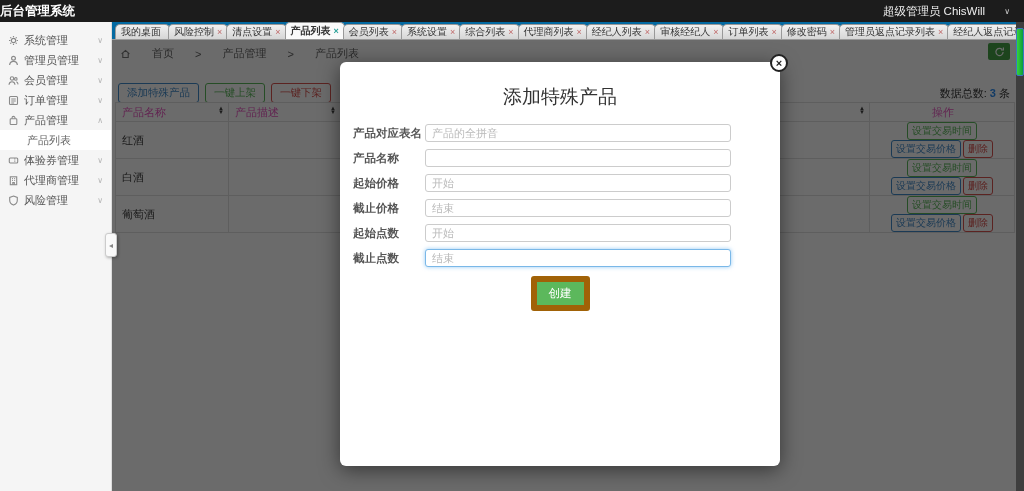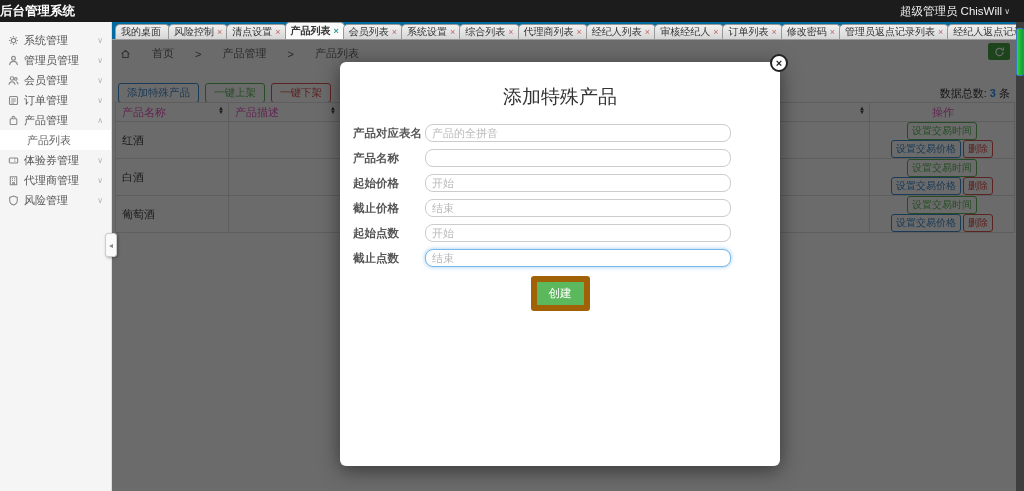--- a/index.html
+++ b/index.html
@@ -4,21 +4,21 @@
 <style>
   * { margin:0; padding:0; box-sizing:border-box; }
   html,body { width:1024px; height:491px; overflow:hidden; background:#fff;
     font-family:"Liberation Sans", sans-serif; }
 
   
   .topbar { position:absolute; left:0; top:0; width:1024px; height:22px;
     background:#1c1c1c; display:flex; align-items:center; z-index:20; }
   .topbar .app-title { color:#fff; font-size:12.5px; font-weight:bold; padding-left:0; }
   .topbar .user-area { margin-left:auto; color:#eee; font-size:11.5px; padding-right:14px;
-    display:flex; align-items:center; gap:2px; cursor:pointer; }
+    display:flex; align-items:center; gap:19px; cursor:pointer; }
   .topbar .caret { font-size:8px; color:#ccc; }
 
   
   .sidebar { position:absolute; left:0; top:22px; width:112px; height:469px;
     background:#f5f5f5; border-right:1px solid #ddd; padding-top:8px; }
   .side-item { height:20px; display:flex; align-items:center; gap:5px;
     padding:0 8px; font-size:11px; color:#555; cursor:pointer; }
   .side-item .si-chev { margin-left:auto; color:#b5b5b5; font-size:8px; }
   .side-sub { height:20px; display:flex; align-items:center; background:#fff;
     padding-left:27px; font-size:11px; color:#666; cursor:pointer; }
@@ -83,21 +83,21 @@
     background:#fff; border-radius:6px; z-index:10;
     box-shadow:0 4px 20px rgba(0,0,0,.5); }
   .modal-close { position:absolute; right:-8px; top:-8px; width:18px; height:18px;
     border-radius:50%; background:#fff; border:2px solid #222; color:#222;
     font-size:11px; font-weight:bold; display:flex; align-items:center;
     justify-content:center; cursor:pointer; line-height:1; }
   .modal-title { margin-top:22px; text-align:center; font-size:19px; color:#333; }
   .modal-form { margin-top:14px; }
   .form-row { display:flex; align-items:center; padding-left:13px; margin-bottom:7px; }
   .form-row label { width:72px; font-size:11.5px; font-weight:bold; color:#555; }
-  .form-row input { width:306px; height:18px; border:1px solid #ccc; border-radius:8px;
+  .form-row input { width:306px; height:18px; border:1px solid #ccc; border-radius:3px;
     font-size:11px; padding:0 6px; color:#555; outline:none;
     font-family:"Liberation Sans", sans-serif; }
   .form-row input::placeholder { color:#b9b9b9; }
   .form-row input.focused { border-color:#7ab8e8; box-shadow:0 0 4px rgba(82,168,236,.6); }
   .submit-btn { display:block; margin:9px auto 0; background:#5cb85c; color:#fff;
     border:6px solid #a16207; border-radius:3px; font-size:11.5px; padding:4px 12px;
     cursor:pointer; font-family:"Liberation Sans", sans-serif; }
 
   
   .scrollbar { position:absolute; left:1016px; top:22px; width:8px; height:469px;

